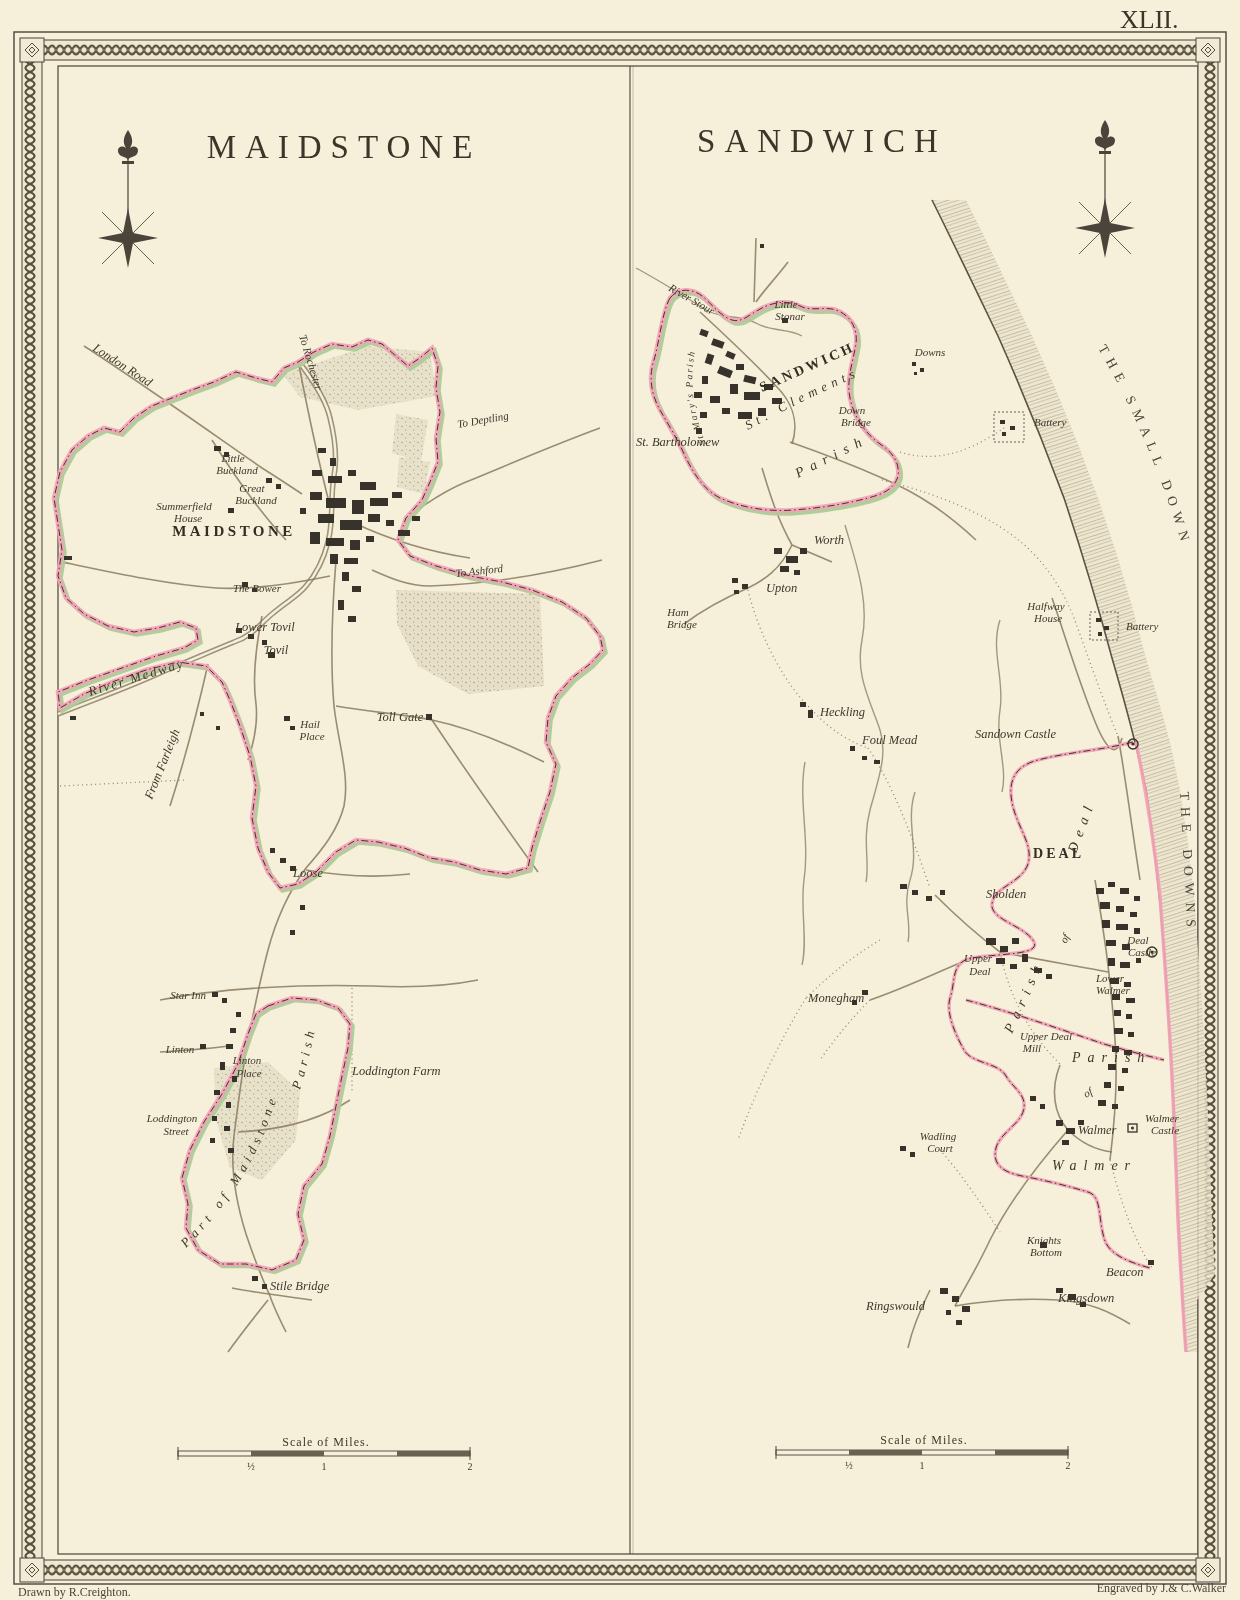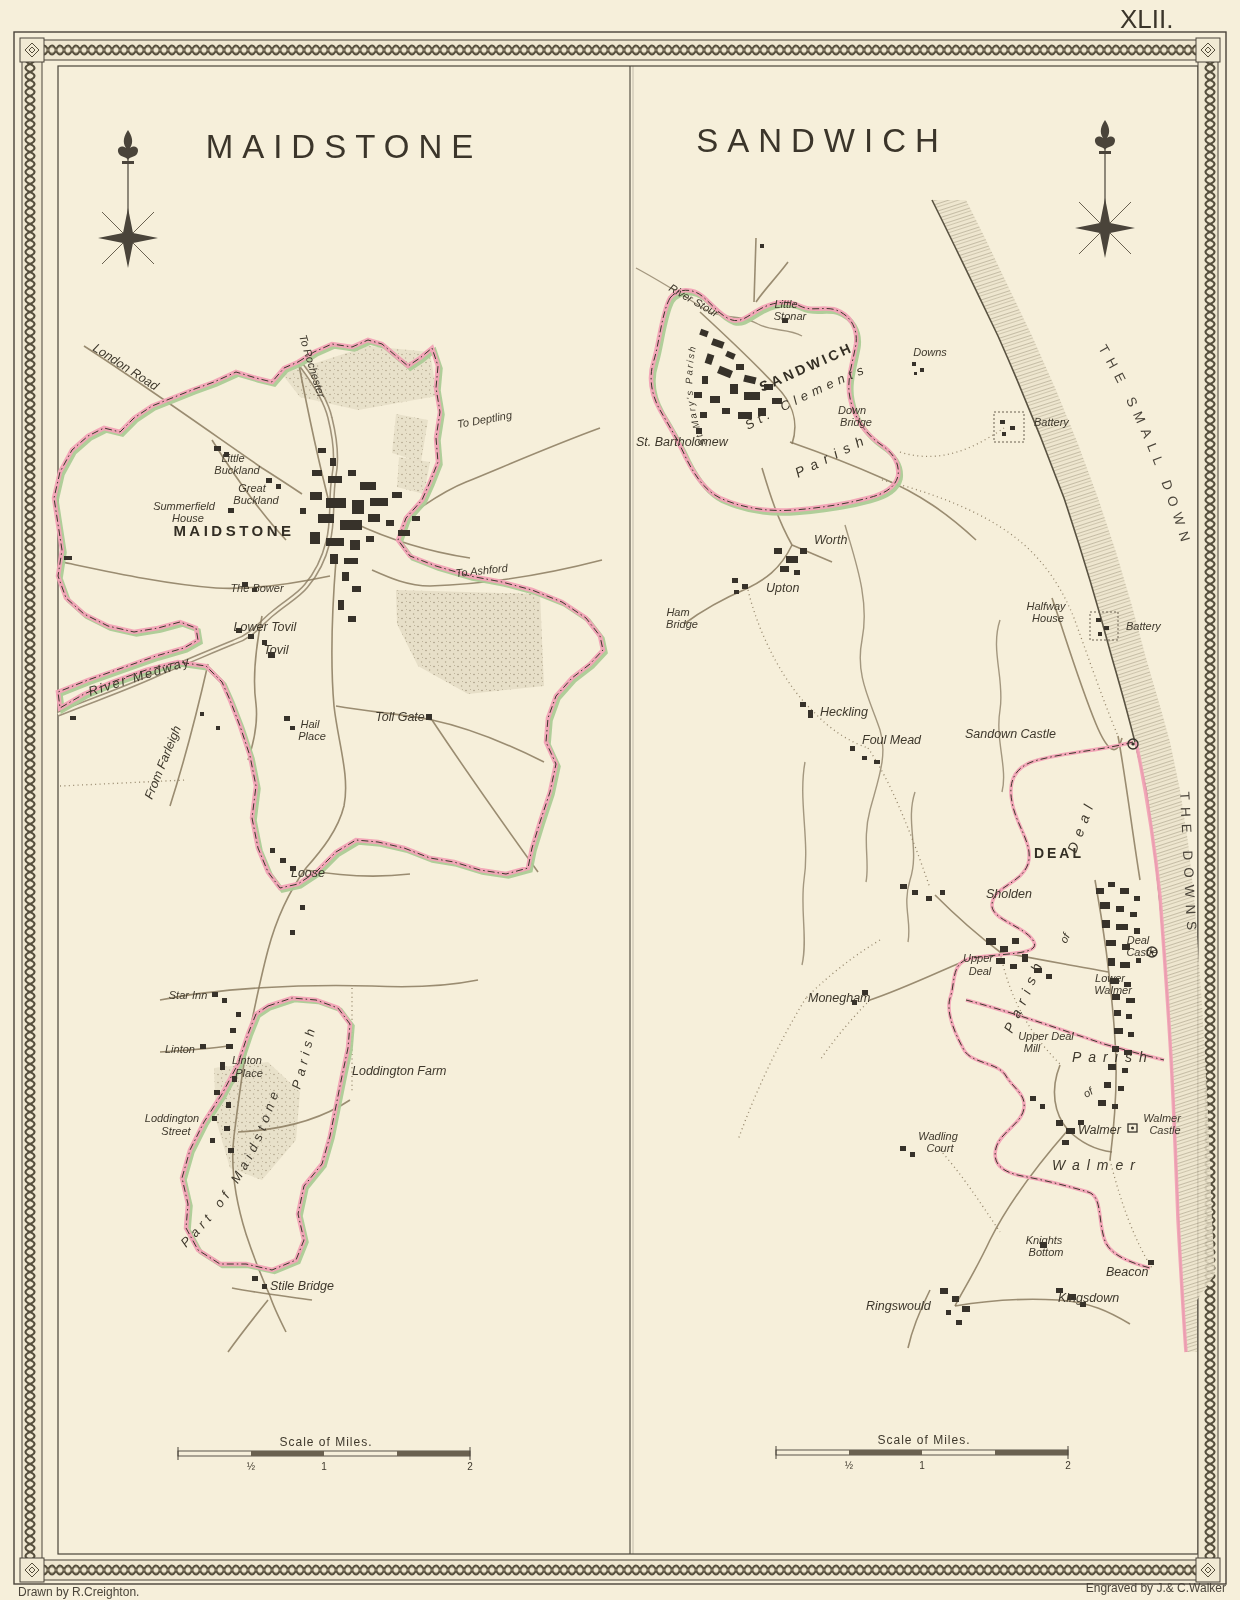--- a/index.html
+++ b/index.html
@@ -1,17 +1,17 @@
 <!DOCTYPE html>
 <html><head>
 <meta charset="utf-8">
 <style>
   html,body{margin:0;padding:0;background:#d9d2bd;}
   .page{position:relative;width:1240px;height:1600px;background:#f6efda;overflow:hidden;
-        font-family:Liberation Sans, sans-serif;}
+        font-family:Liberation Serif, serif;}
   svg text{fill:#3e382c;}
   .tit{font-size:33px;letter-spacing:9px;fill:#3b352a;}
   .plate{font-size:26px;fill:#3b352a;}
   .cred{font-size:12px;fill:#4a443a;}
   .li{font-style:italic;font-size:11px;}
   .li2{font-style:italic;font-size:12.5px;}
   .li3{font-style:italic;font-size:13px;letter-spacing:2px;}
   .cap{font-size:15px;letter-spacing:3.5px;font-weight:bold;fill:#332e24;}
   .cap2{font-size:14px;letter-spacing:3px;font-weight:bold;fill:#332e24;}
   .spr{font-style:italic;font-size:14px;letter-spacing:7px;}

